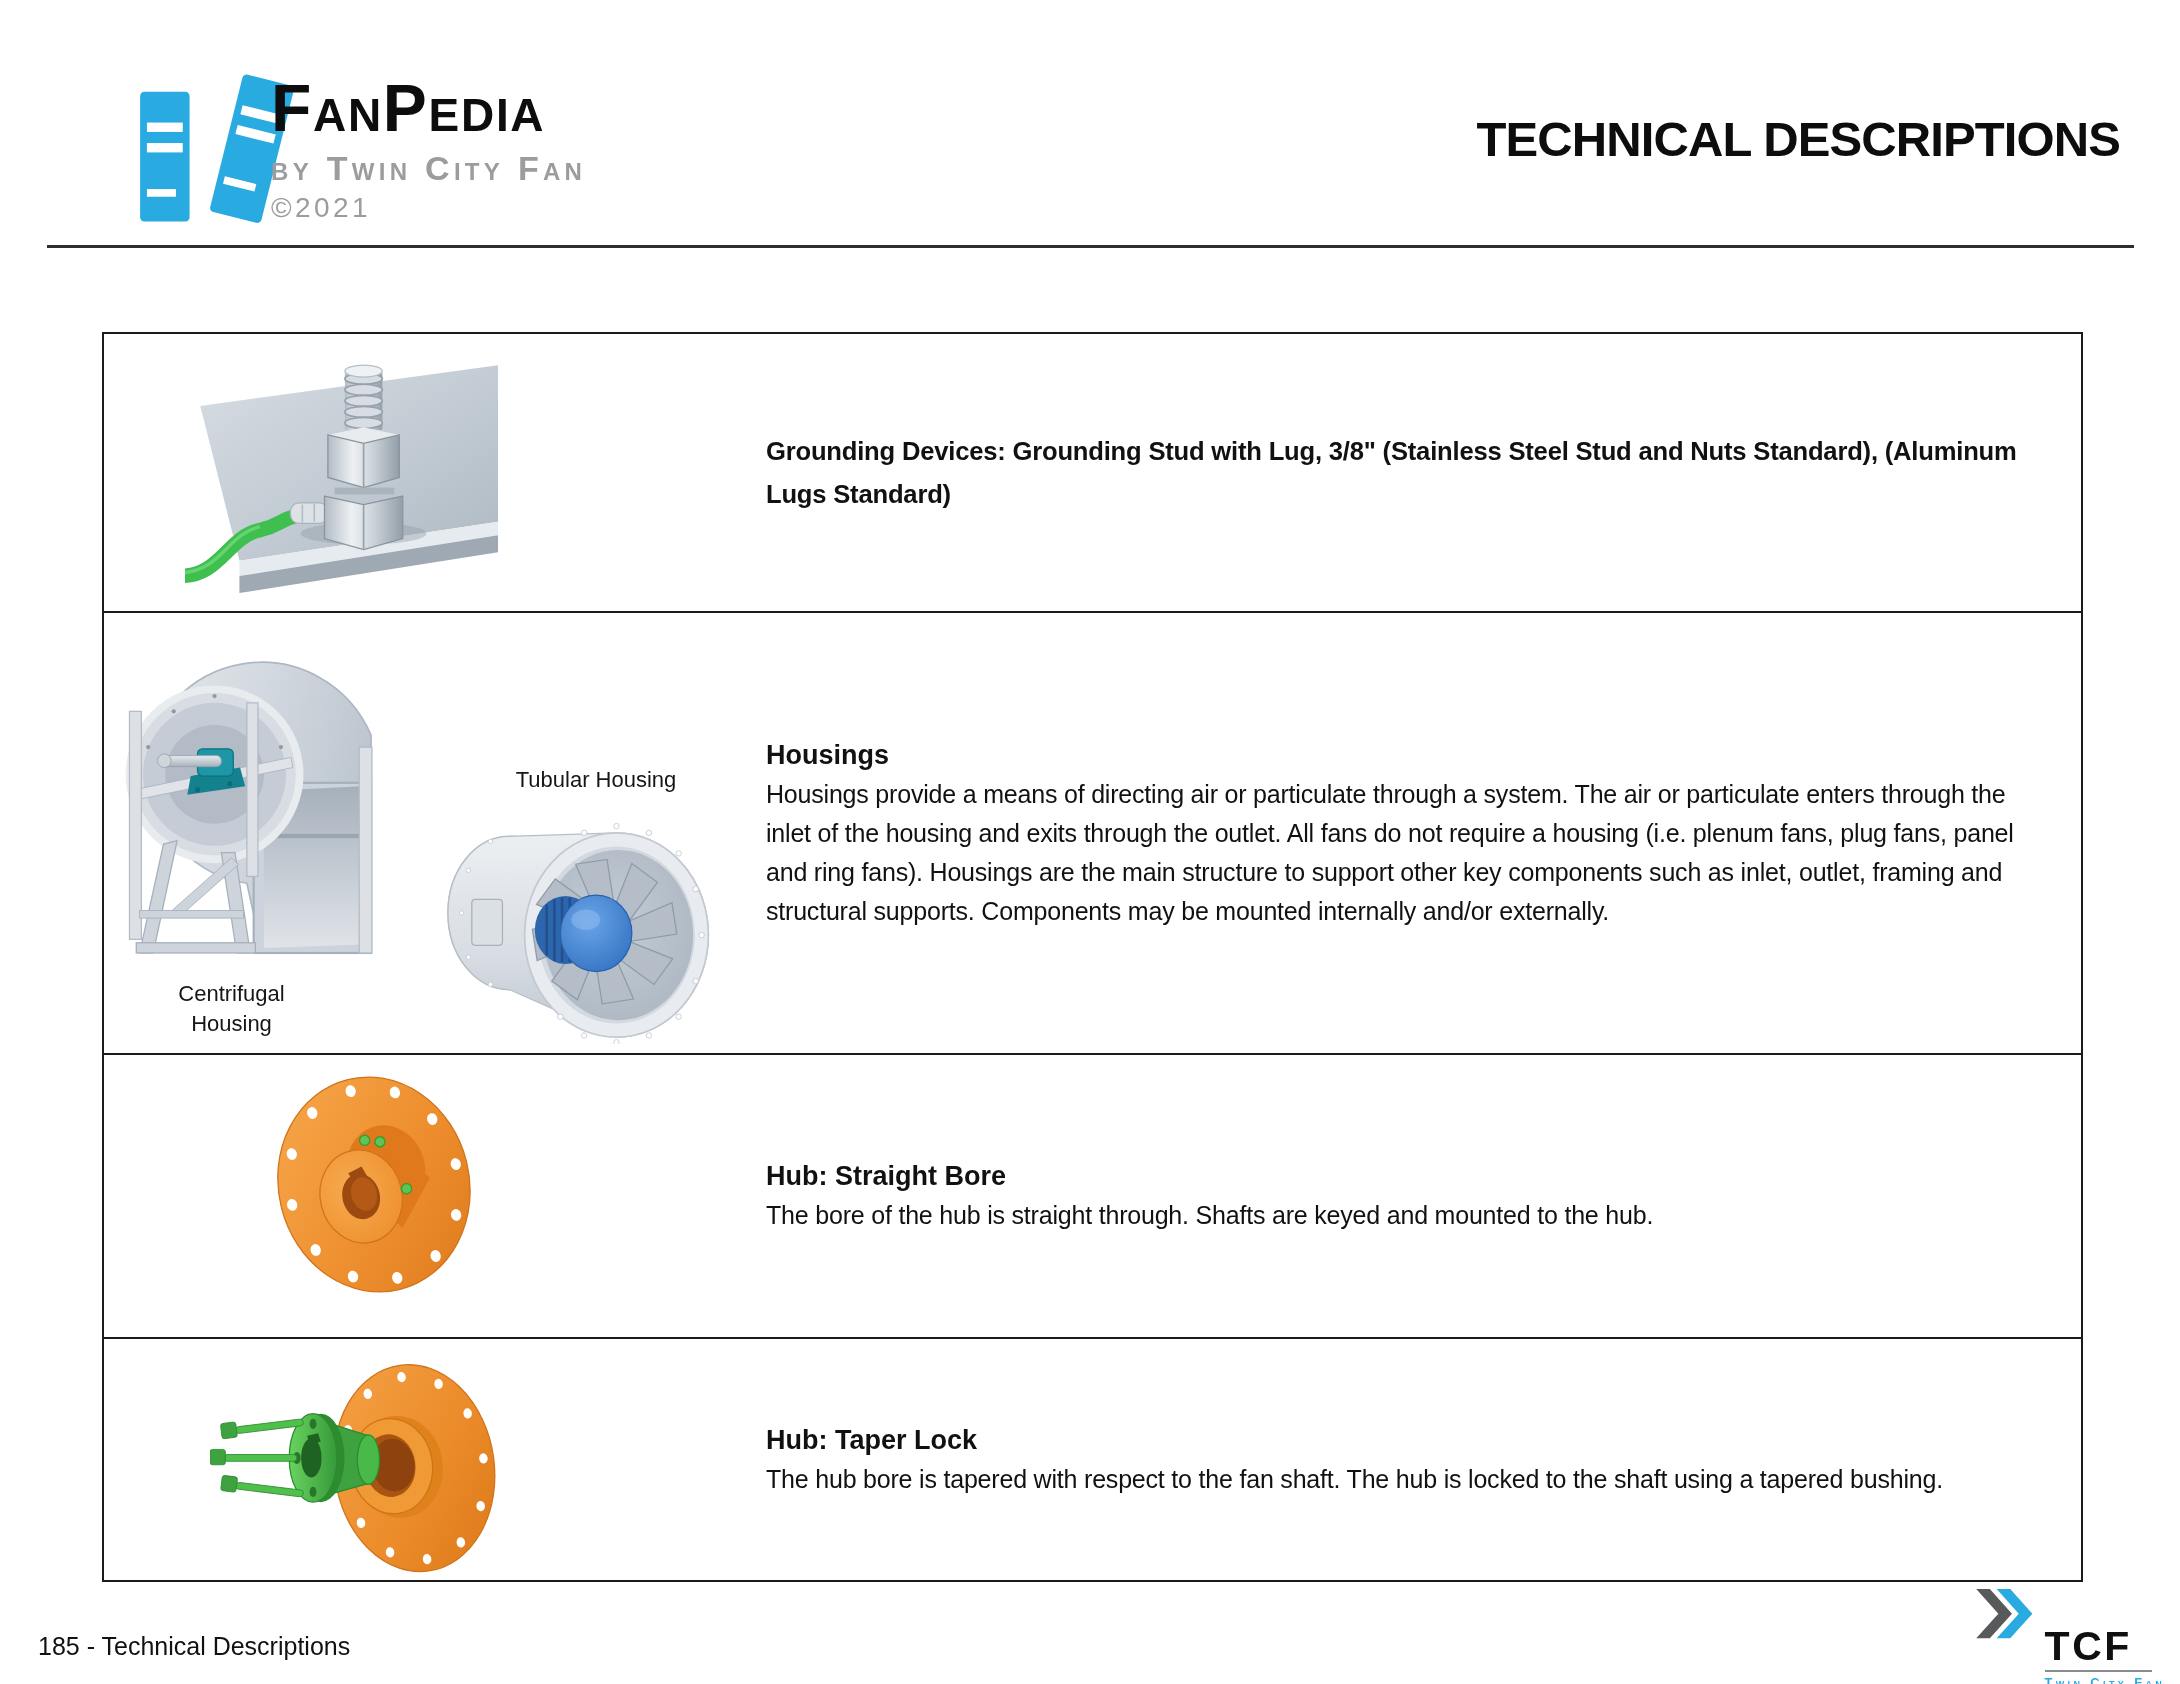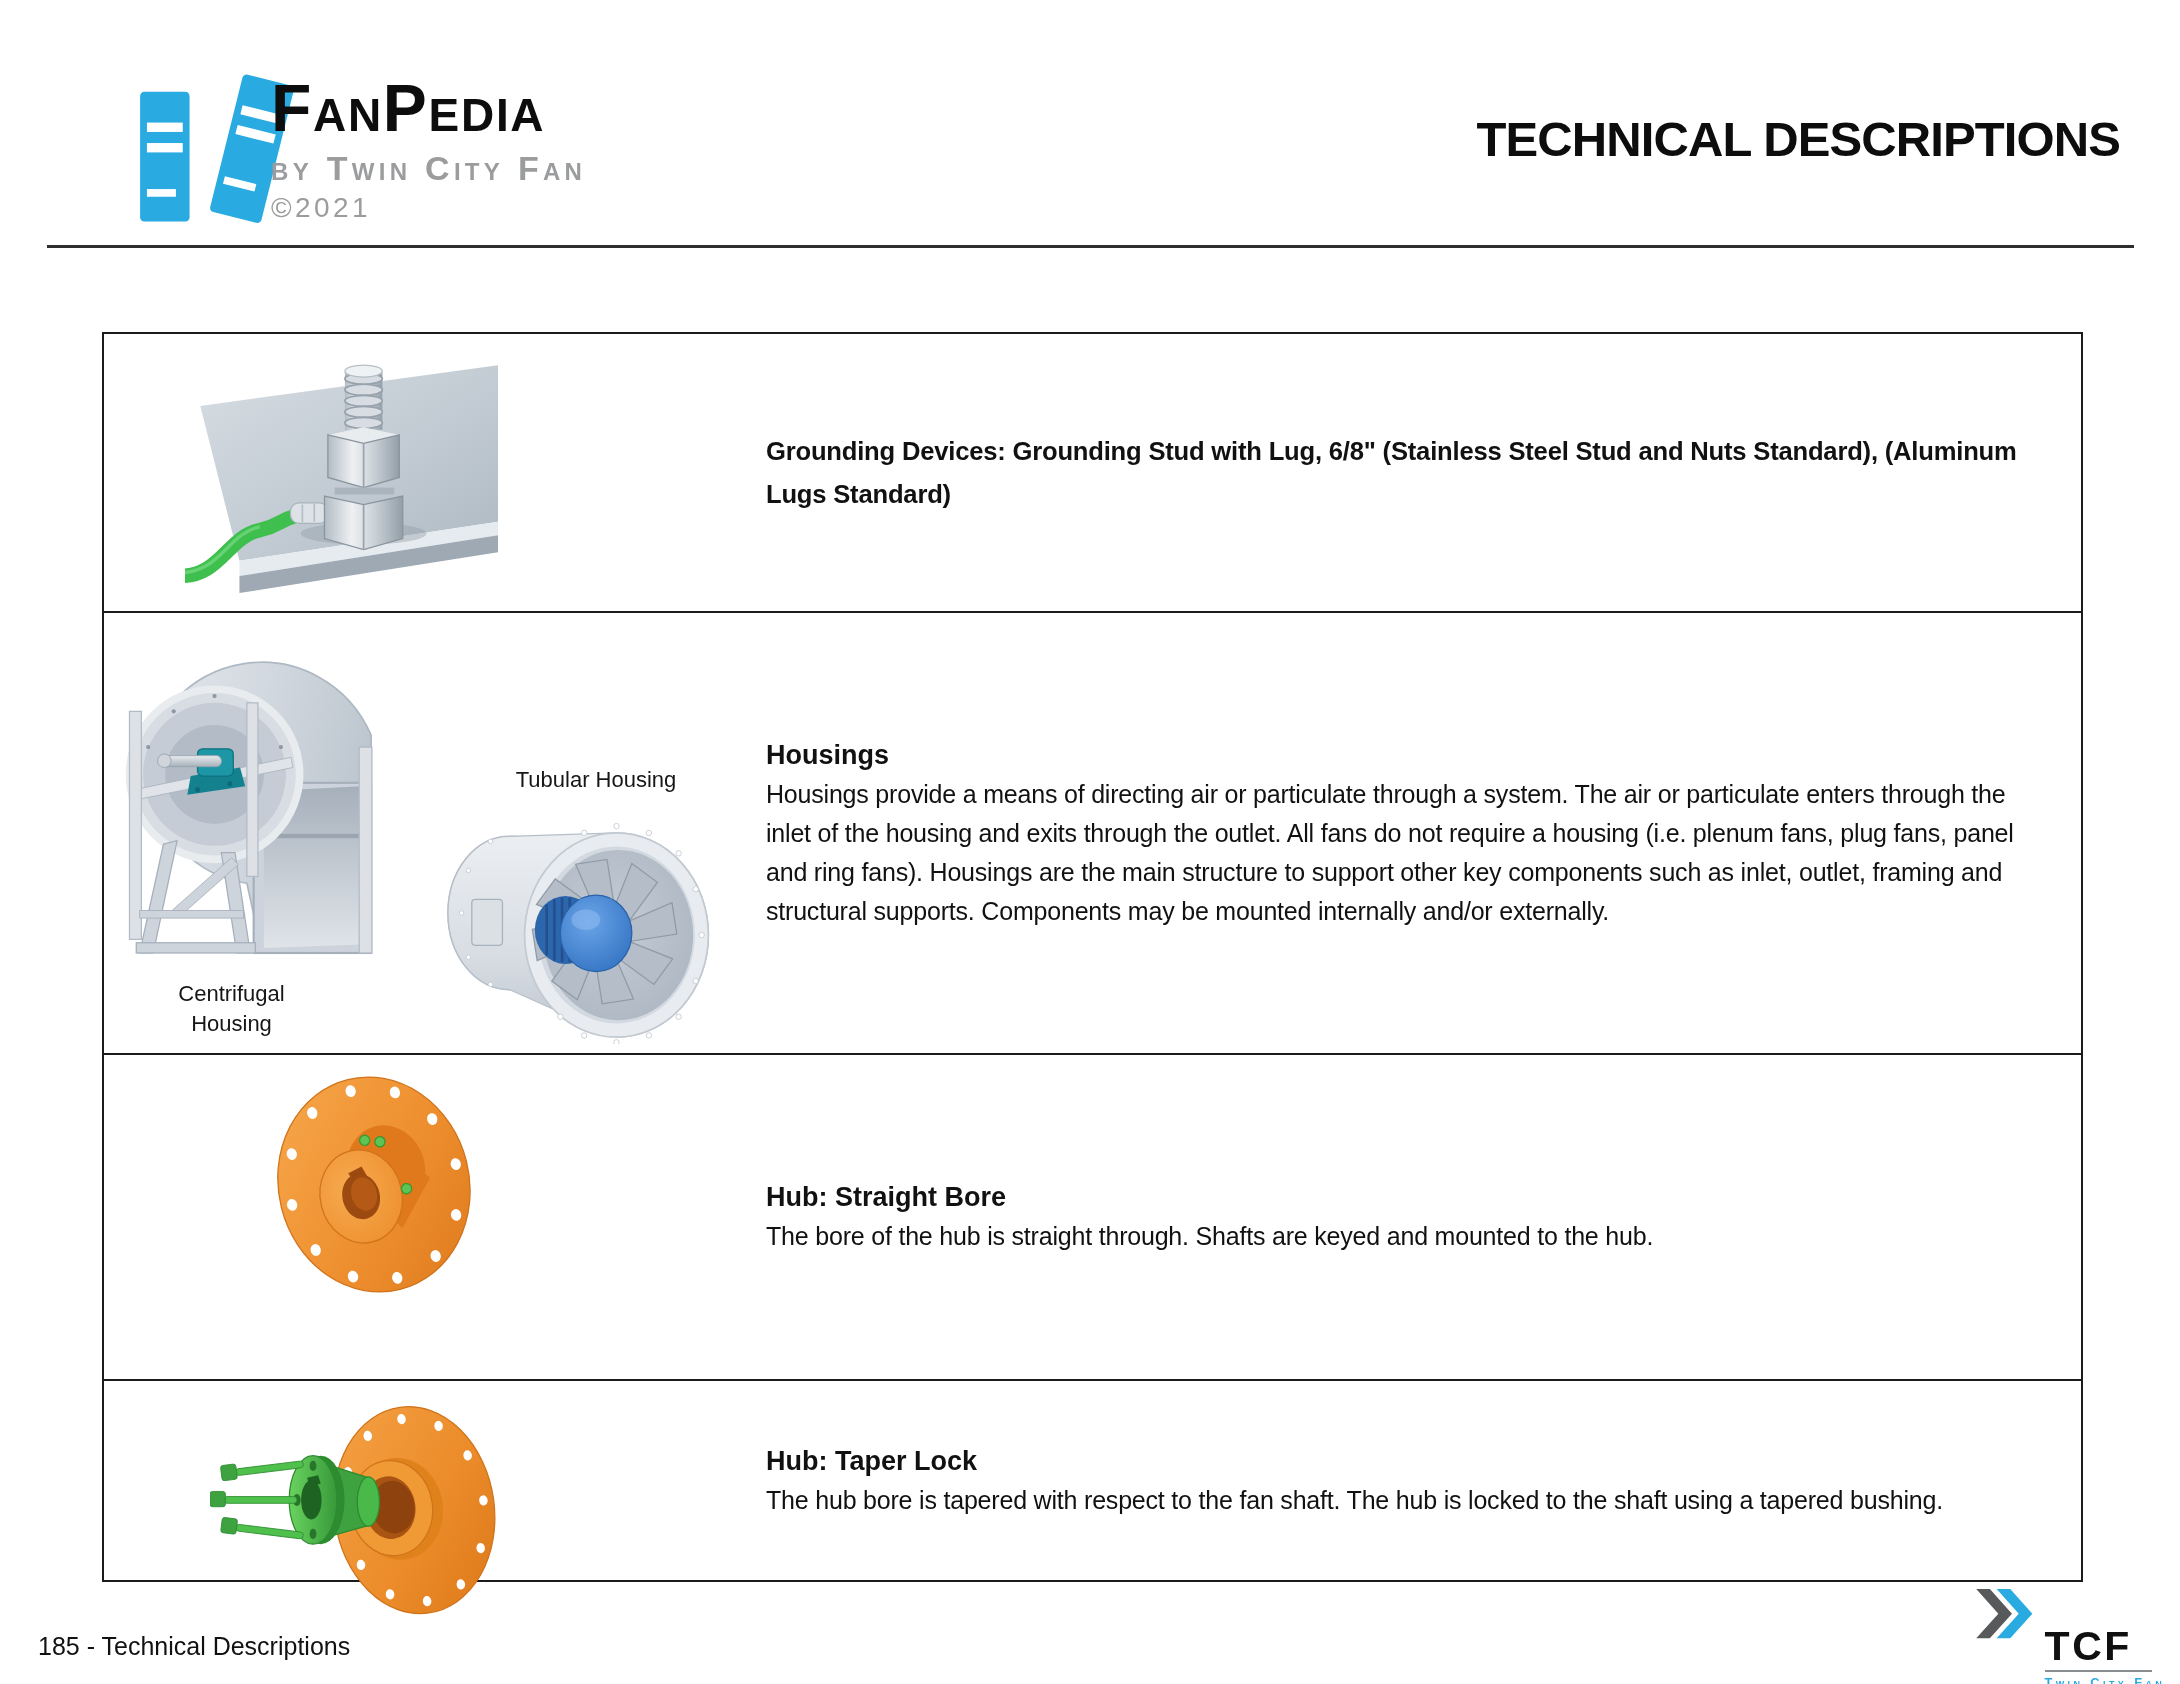--- a/index.html
+++ b/index.html
@@ -15,21 +15,21 @@
   .fp-copy{margin-top:8.5px;font-size:28px;font-weight:500;letter-spacing:3.4px;color:#9a9c9e;}
   .page-title{position:absolute;right:61px;top:111px;font-size:49px;font-weight:800;
               letter-spacing:-0.9px;color:#0d0d0d;}
   .header-rule{position:absolute;left:47px;right:47px;top:245px;height:3.4px;background:#2e2e2e;}
 
   
   .tbl{position:absolute;left:102px;top:332px;width:1981px;height:1250px;
        border:2.6px solid #1b1b1b;display:flex;flex-direction:column;box-sizing:border-box;}
   .row{display:flex;align-items:center;box-sizing:border-box;}
   .row.sep{border-bottom:2.6px solid #1b1b1b;}
-  .r1{height:279px;} .r2{height:442px;} .r3{height:326px;} .r4{flex:1;}
+  .r1{height:279px;} .r2{height:442px;} .r3{height:284px;} .r4{flex:1;}
   .img-cell{position:relative;width:662px;height:100%;flex:none;}
   .text-cell{flex:1;padding-right:34px;max-width:1286px;}
   .row-heading{font-size:27px;font-weight:700;line-height:39px;color:#111;}
   .row-body{font-size:25px;font-weight:400;line-height:39px;color:#111;letter-spacing:-0.2px;}
   .row-body.bold{font-weight:700;line-height:43px;font-size:25.6px;}
   .img-abs{position:absolute;}
   .fig-label{position:absolute;text-align:center;font-size:22px;line-height:30px;color:#161616;}
 
   
   .page-label{position:absolute;left:38px;top:1632px;font-size:25px;color:#111;}
@@ -111,21 +111,21 @@
           <polygon points="168,96 210,87 252,96 210,106" fill="#e8ecef"></polygon>
           <path d="M168,96 L210,106 L252,96 L252,146 L210,158 L168,146 Z" fill="url(#gNut)" stroke="#8a949e" stroke-width="1.5"></path>
           <line x1="210" y1="106" x2="210" y2="158" stroke="#98a2ac" stroke-width="2"></line>
 
           <rect x="176" y="158" width="70" height="8" fill="#aab4bd"></rect>
           <path d="M164,168 L210,178 L256,168 L256,218 L210,231 L164,218 Z" fill="url(#gNut)" stroke="#8a949e" stroke-width="1.5"></path>
           <line x1="210" y1="178" x2="210" y2="231" stroke="#98a2ac" stroke-width="2"></line>
         </svg>
       </div>
       <div class="text-cell">
-        <div class="row-body bold">Grounding Devices: Grounding Stud with Lug, 6/8" (Stainless Steel Stud and Nuts Standard), (Aluminum Lugs Standard)</div>
+        <div class="row-body bold">Grounding Devices: Grounding Stud with Lug, 3/8" (Stainless Steel Stud and Nuts Standard), (Aluminum Lugs Standard)</div>
       </div>
     </div>
 
     <div class="row sep r2">
       <div class="img-cell">
 
         <svg class="img-abs" style="left:15.3px;top:15.3px;" width="260" height="342" viewBox="0 0 305 402">
           <defs>
             <linearGradient id="cgBody" x1="0" y1="0" x2="1" y2="0.3">
               <stop offset="0" stop-color="#e4e8ec"></stop>

